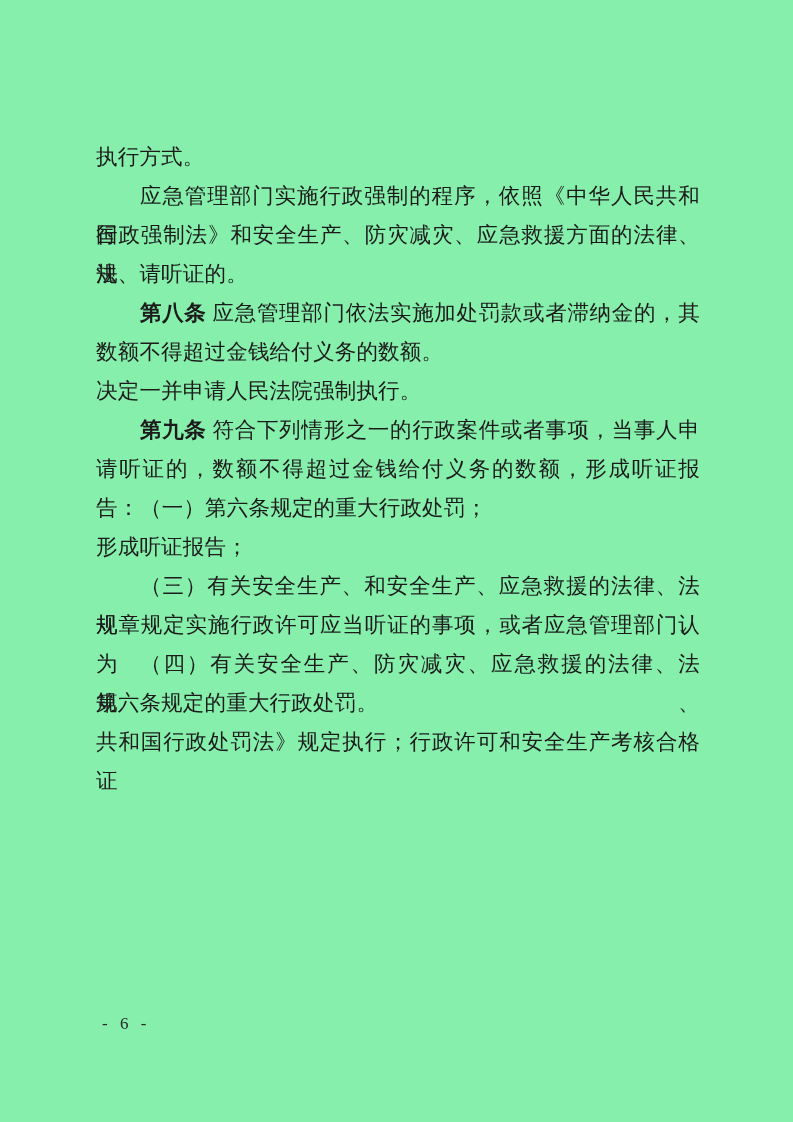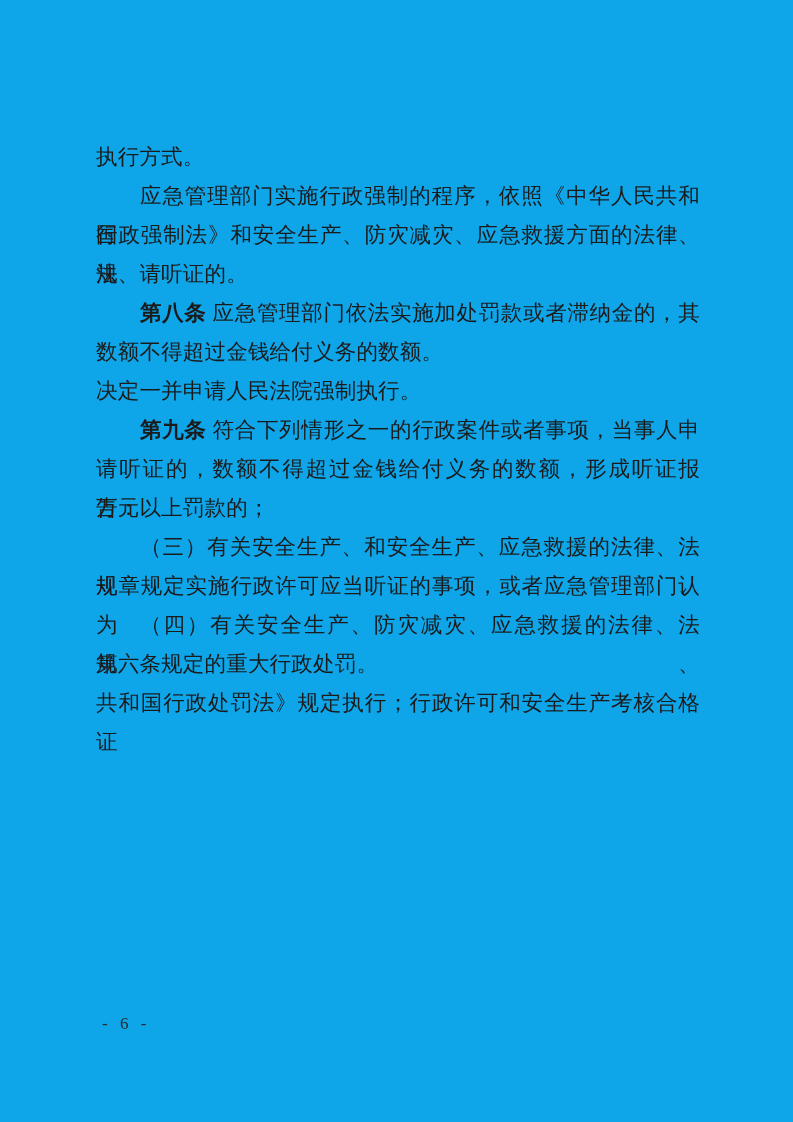--- a/index.html
+++ b/index.html
@@ -4,21 +4,21 @@
 <style>
   html, body {
     margin: 0;
     padding: 0;
     background: #ffffff;
   }
   .page {
     position: relative;
     width: 793px;
     height: 1122px;
-    background: #0ea5e9;
+    background: #86efac;
     overflow: hidden;
     font-family: "Liberation Serif", "DejaVu Serif", serif;
     color: #1b1b1b;
   }
   .doc-body {
     position: absolute;
     left: 96px;
     top: 138px;
     width: 604px;
   }
@@ -63,21 +63,22 @@
   <div class="doc-body" id="doc-body">
       <div class="line"><span>执行方式。</span></div>
       <div class="line indent fill"><span>应急管理部门实施行政强制的程序，依照《中华人民共和国</span></div>
       <div class="line fill"><span>行政强制法》和安全生产、防灾减灾、应急救援方面的法律、法</span></div>
       <div class="line"><span>规、请听证的。</span></div>
       <div class="line indent fill"><span class="article-number">第八条</span><span> 应急管理部门依法实施加处罚款或者滞纳金的，其</span></div>
       <div class="line"><span>数额不得超过金钱给付义务的数额。</span></div>
       <div class="line"><span>决定一并申请人民法院强制执行。</span></div>
       <div class="line indent fill"><span class="article-number">第九条</span><span> 符合下列情形之一的行政案件或者事项，当事人申</span></div>
       <div class="line"><span>请听证的，数额不得超过金钱给付义务的数额，形成听证报告：</span></div>
-      <div class="line"><span>万元以上罚款的；</span></div>
+      <div class="line indent"><span>（一）第六条规定的重大行政处罚；</span></div>
+      <div class="line"><span>形成听证报告；</span></div>
       <div class="line indent fill"><span>（三）有关安全生产、和安全生产、应急救援的法律、法规、</span></div>
       <div class="line fill"><span>规章规定实施行政许可应当听证的事项，或者应急管理部门认为</span></div>
       <div class="line indent fill"><span>（四）有关安全生产、防灾减灾、应急救援的法律、法规、</span></div>
       <div class="line"><span>第六条规定的重大行政处罚。</span></div>
       <div class="line fill"><span>共和国行政处罚法》规定执行；行政许可和安全生产考核合格证</span></div>
     </div>
   <div class="page-number">- 6 -</div>
 </div>
 
 </body></html>

